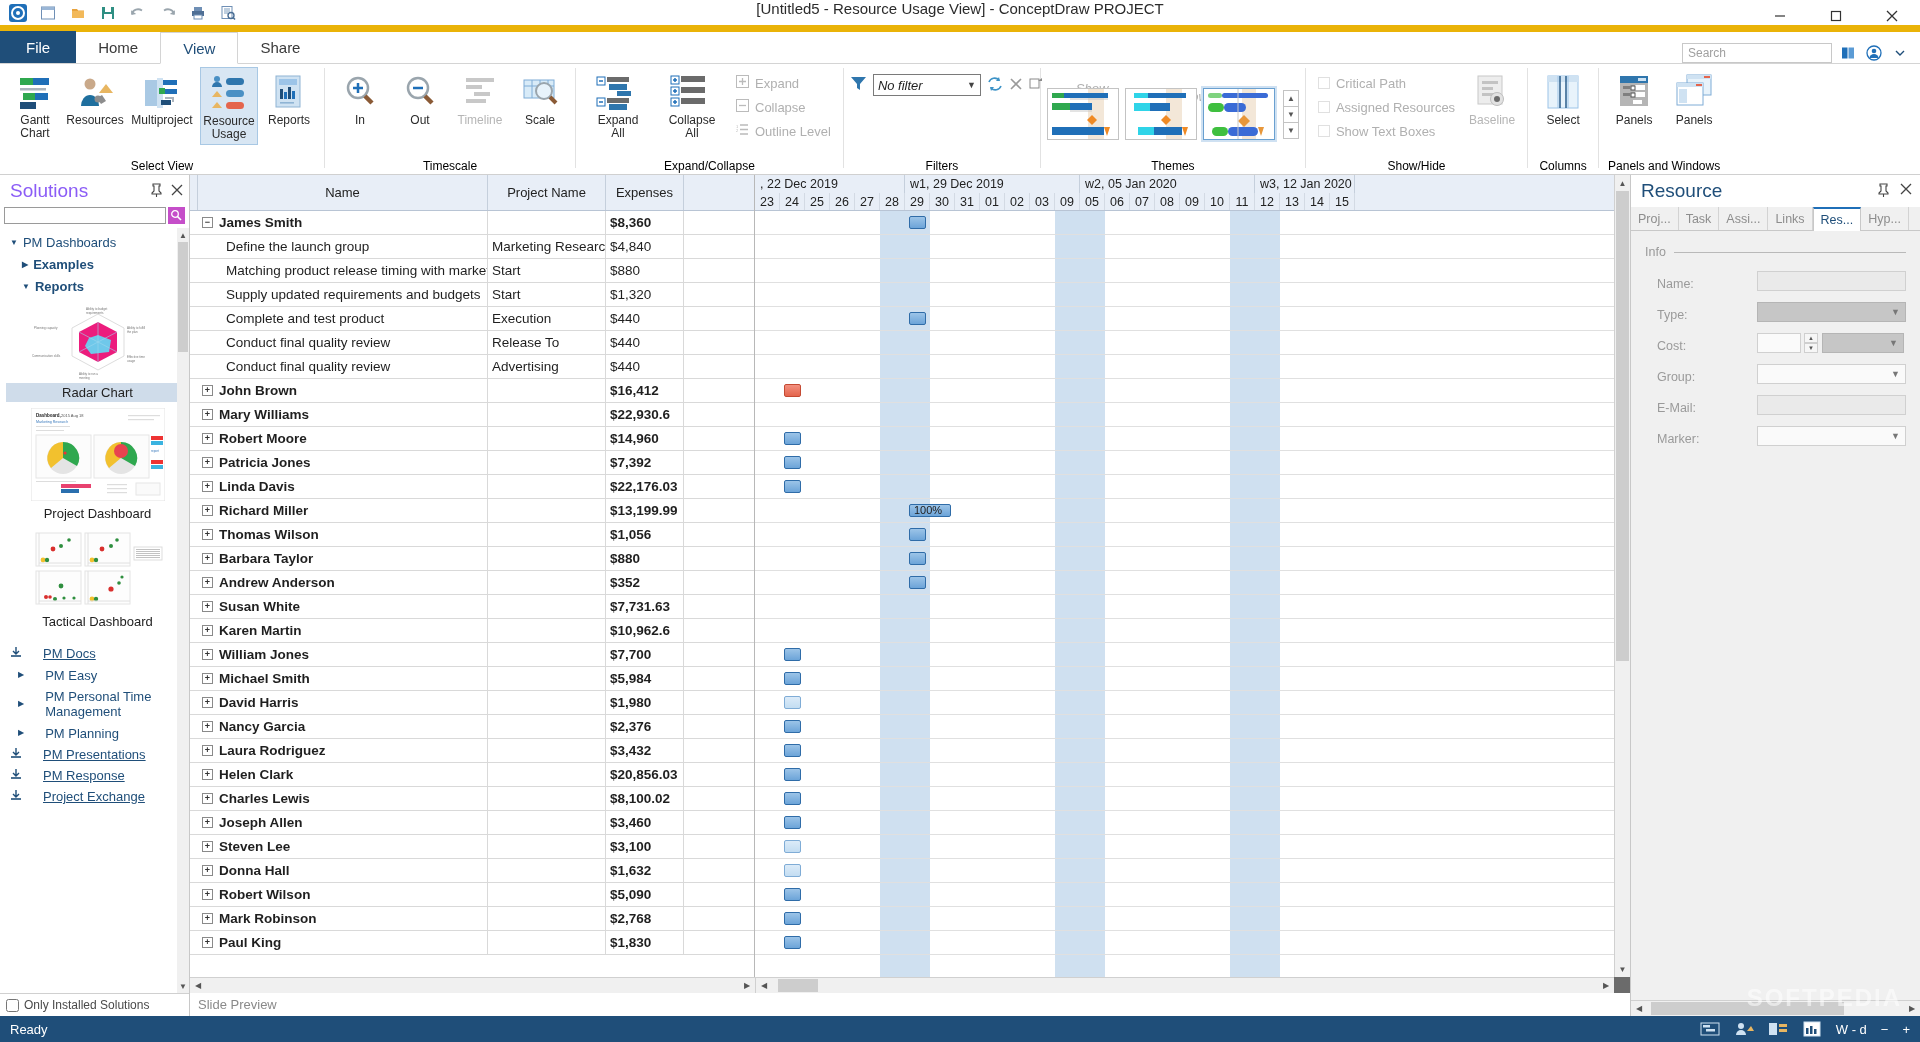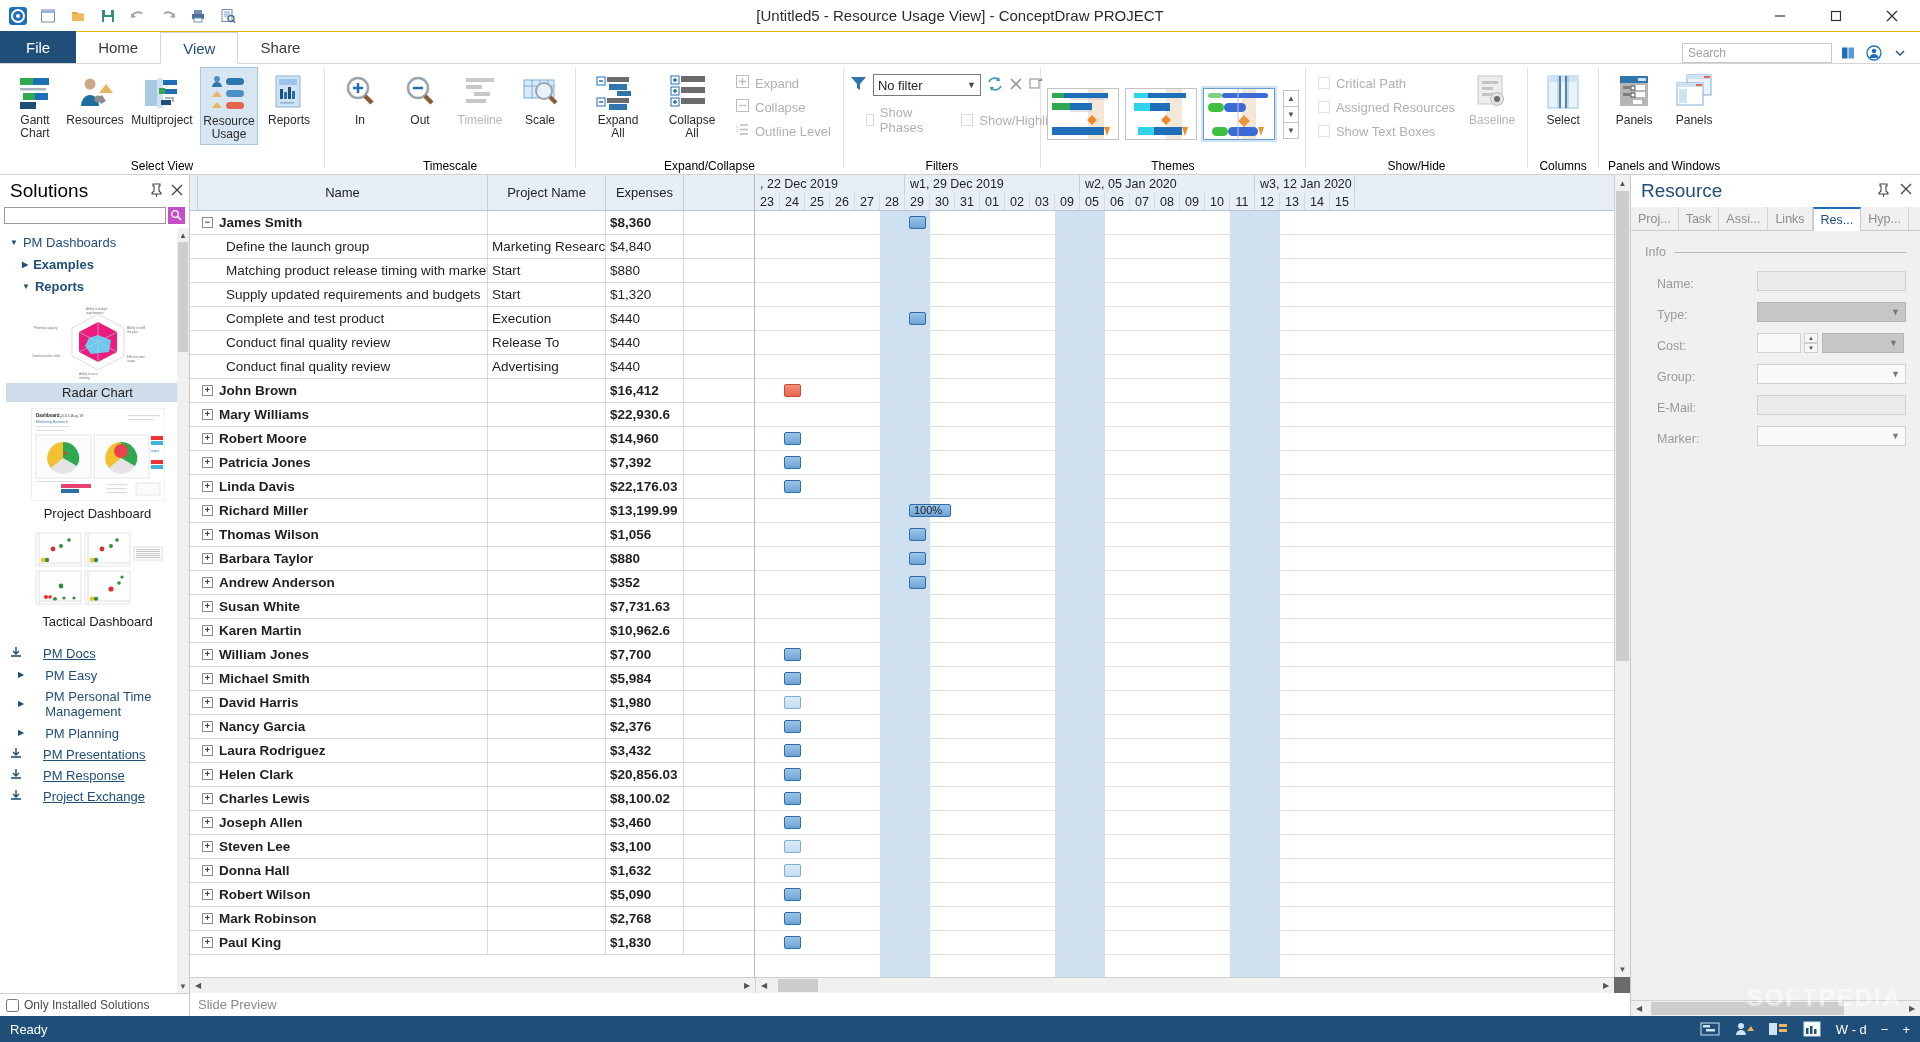--- a/index.html
+++ b/index.html
@@ -10,22 +10,22 @@
     font-family: "Liberation Sans", sans-serif;
     font-size: 13px;
     color: #1f1f1f;
     background: #ffffff;
   }
   #app { width: 1920px; height: 1042px; position: relative; display: flex; flex-direction: column; }
 
   
   .titlebar {
     height: 32px; min-height: 32px; background: #ffffff;
-    display: flex; align-items: center; position: relative;
-    border-bottom: 1px solid #eab308;
+    display: flex; position: relative;
+    border-bottom: 7px solid #eab308;
   }
   .qat { display: flex; align-items: center; gap: 2px; padding-left: 4px; }
   .qat-btn {
     width: 28px; height: 28px; display: flex; align-items: center; justify-content: center;
     cursor: default;
   }
   .title-text {
     position: absolute; left: 0; right: 0; text-align: center;
     font-size: 15px; color: #2b2b2b; pointer-events: none;
   }
@@ -97,21 +97,21 @@
     display: flex; align-items: center; padding: 0 4px; font-size: 13px;
   }
   .filter-select .caret { margin-left: auto; font-size: 9px; color: #444; }
 
   
   .main { flex: 1; display: flex; min-height: 0; }
 
   
   .solutions { width: 190px; min-width: 190px; background: #fff; border-right: 1px solid #c8c8c8; display: flex; flex-direction: column; }
   .sol-head { height: 32px; display: flex; align-items: center; padding: 0 6px 0 10px; }
-  .sol-title { font-size: 19px; color: #000000; }
+  .sol-title { font-size: 19px; color: #8b5cf6; }
   .sol-head-icons { margin-left: auto; display: flex; gap: 8px; align-items: center; color: #444; }
   .sol-search-row { display: flex; align-items: center; padding: 0 4px 4px 4px; }
   .sol-search { flex: 1; height: 17px; border: 1px solid #9a9a9a; background: #fff; }
   .sol-magic { width: 17px; height: 17px; margin-left: 2px; background: #c54ec9; display:flex; align-items:center; justify-content:center; }
   .sol-body { flex: 1; overflow: hidden; position: relative; }
   .sol-scroll { position: absolute; right: 0; top: 0; bottom: 0; width: 12px; background: #f0f0f0; }
   .sol-scroll .up, .sol-scroll .dn { height: 14px; display:flex; align-items:center; justify-content:center; font-size: 8px; color: #555; }
   .sol-scroll .thumb { position: absolute; top: 14px; left: 1px; right: 1px; height: 110px; background: #cdcdcd; }
   .sol-tree { padding: 4px 0 0 6px; font-size: 13px; color: #1f4e79; }
   .tree-row { display: flex; align-items: flex-start; gap: 5px; padding: 3px 4px; line-height: 16px; }
@@ -518,21 +518,21 @@
             </span>
             <span>Outline Level</span>
           </div>
         </div>
       </div>
       <div class="rgroup-label">Expand/Collapse</div>
     </div>
     <div class="rgroup-sep"></div>
 
     <div class="rgroup" style="width:196px;">
-      <div class="rgroup-body" style="flex-direction:column; padding-top:10px;">
+      <div class="rgroup-body" style="flex-direction:row; padding-top:10px;font-style:italic;">
         <div style="display:flex; align-items:center; gap:6px;">
           <span>
             <svg width="17" height="17" viewBox="0 0 17 17">
                 <path d="M1 2 h15 l-6 7 v6 l-3 -2 v-4 z" fill="#2f76ad"></path>
               </svg>
           </span>
           <div class="filter-select">
             <span>No filter</span>
             <span class="caret">▼</span>
           </div>

